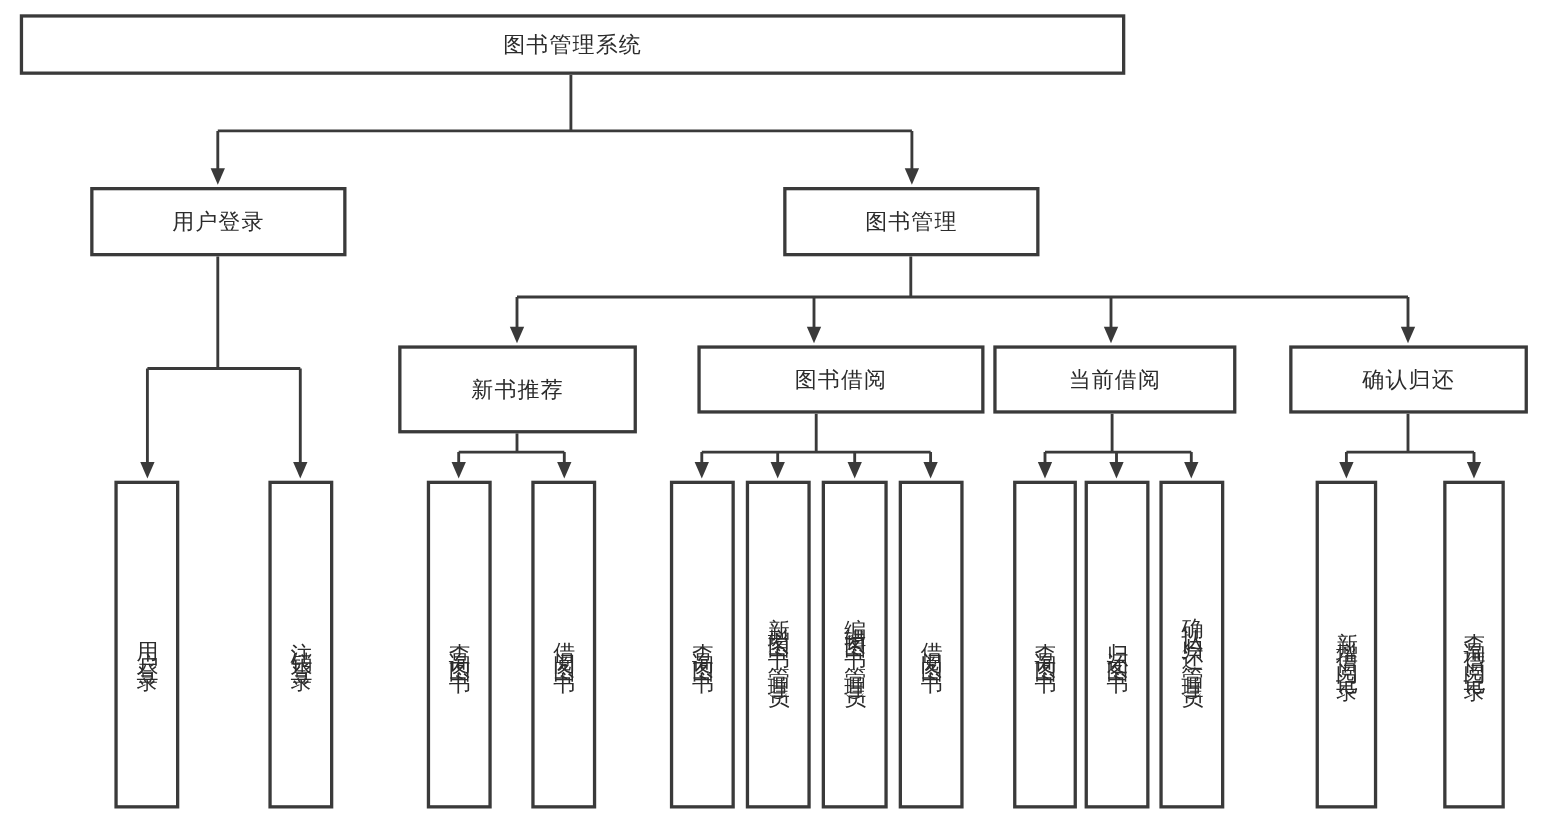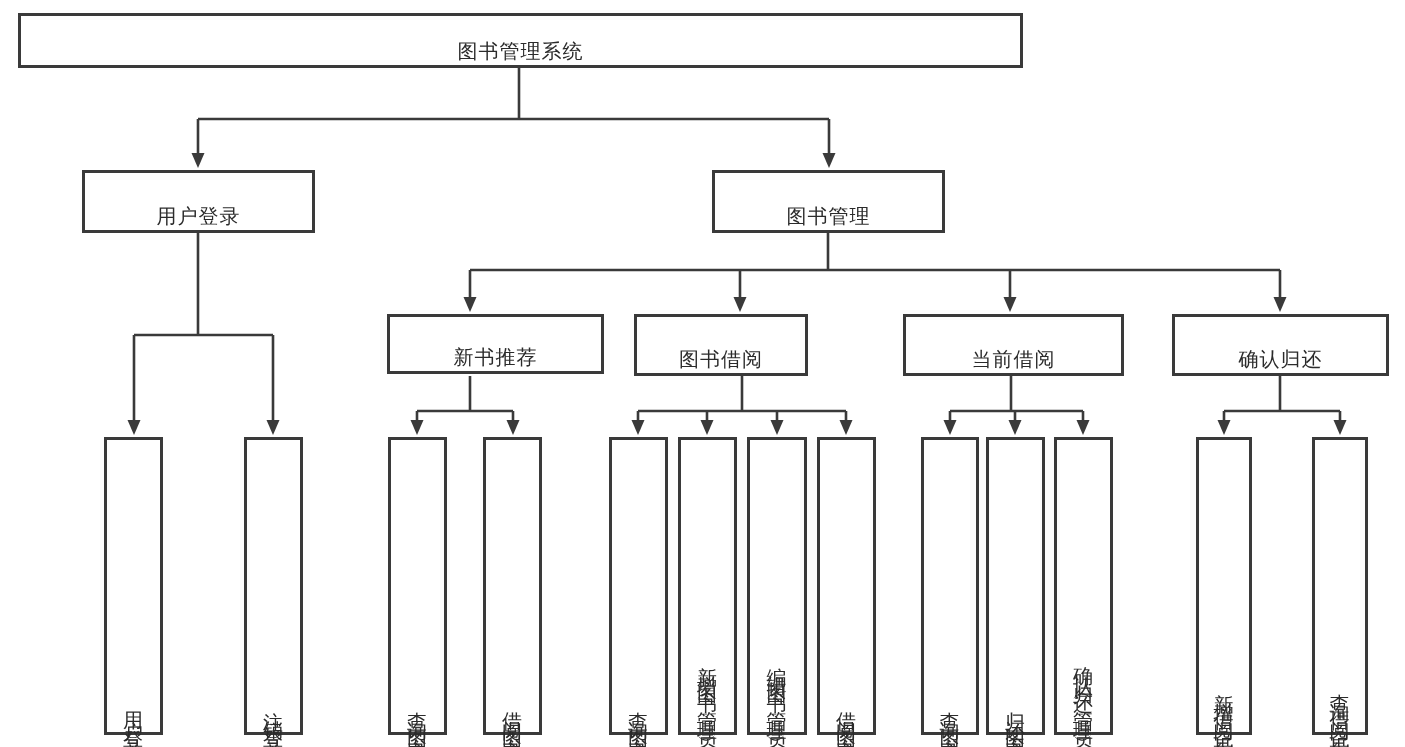--- a/index.html
+++ b/index.html
@@ -3,21 +3,21 @@
 <meta charset="utf-8">
 <style>
   html,body{margin:0;padding:0;background:#ffffff;}
   .stage{
     position:relative;width:1405px;height:747px;background:#ffffff;overflow:hidden;
     font-family:"Liberation Sans","DejaVu Sans",sans-serif;color:#2b2b2b;
   }
   .wires{position:absolute;left:0;top:0;}
   .nodebox{
     position:absolute;background:#ffffff;border:3px solid #3a3a3a;box-sizing:border-box;
-    display:flex;align-items:flex-end;justify-content:center;
+    display:flex;align-items:center;justify-content:center;
   }
   .hlabel{font-size:20px;letter-spacing:1px;white-space:nowrap;}
   .leaf .vtext{
     writing-mode:vertical-rl;text-orientation:mixed;
     font-size:20px;line-height:1;letter-spacing:0.45em;white-space:nowrap;
   }
   .watermark{
     position:absolute;right:6px;bottom:1px;font-size:19px;letter-spacing:0.5px;
     color:#9e9ea3;text-shadow:-2px -1px 0 rgba(252,138,138,0.75);white-space:nowrap;
   }
@@ -71,24 +71,24 @@
     <span class="hlabel">图书管理系统</span>
   </div>
 
   <div class="nodebox" style="left:82px;top:170px;width:233px;height:63px;">
     <span class="hlabel">用户登录</span>
   </div>
   <div class="nodebox" style="left:712px;top:170px;width:233px;height:63px;">
     <span class="hlabel">图书管理</span>
   </div>
 
-  <div class="nodebox" style="left:362px;top:314px;width:217px;height:60px;margin-left:25px;">
+  <div class="nodebox" style="left:362px;top:314px;width:217px;height:80px;">
     <span class="hlabel">新书推荐</span>
   </div>
-  <div class="nodebox" style="left:634px;top:314px;width:174px;height:62px;">
+  <div class="nodebox" style="left:634px;top:314px;width:261px;height:62px;">
     <span class="hlabel">图书借阅</span>
   </div>
   <div class="nodebox" style="left:903px;top:314px;width:221px;height:62px;">
     <span class="hlabel">当前借阅</span>
   </div>
   <div class="nodebox" style="left:1172px;top:314px;width:217px;height:62px;">
     <span class="hlabel">确认归还</span>
   </div>
 
   <div class="nodebox leaf" style="left:104px;top:437px;width:59px;height:298px;">

